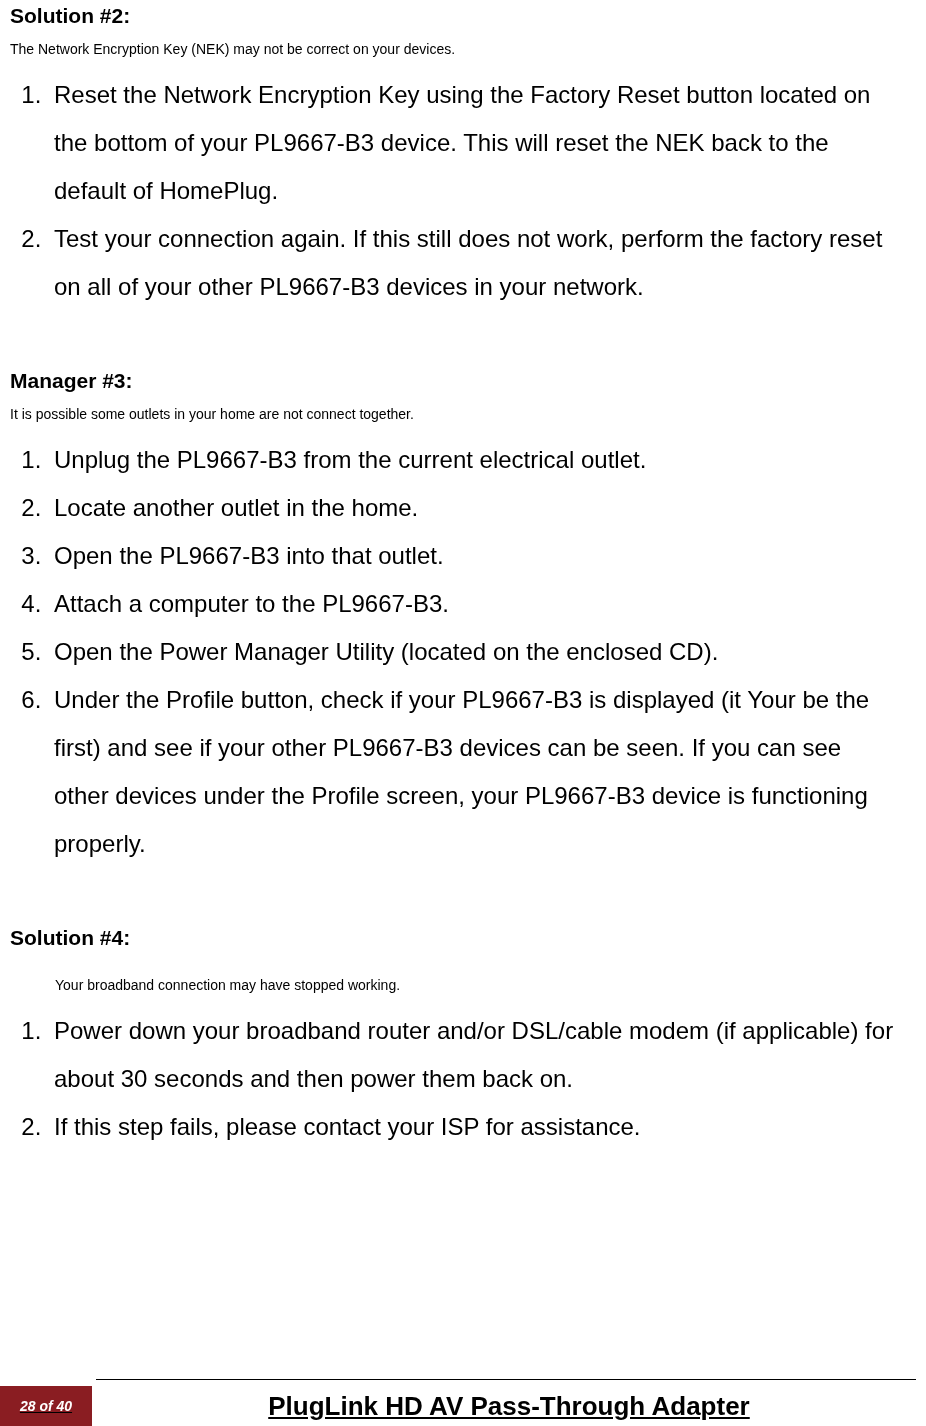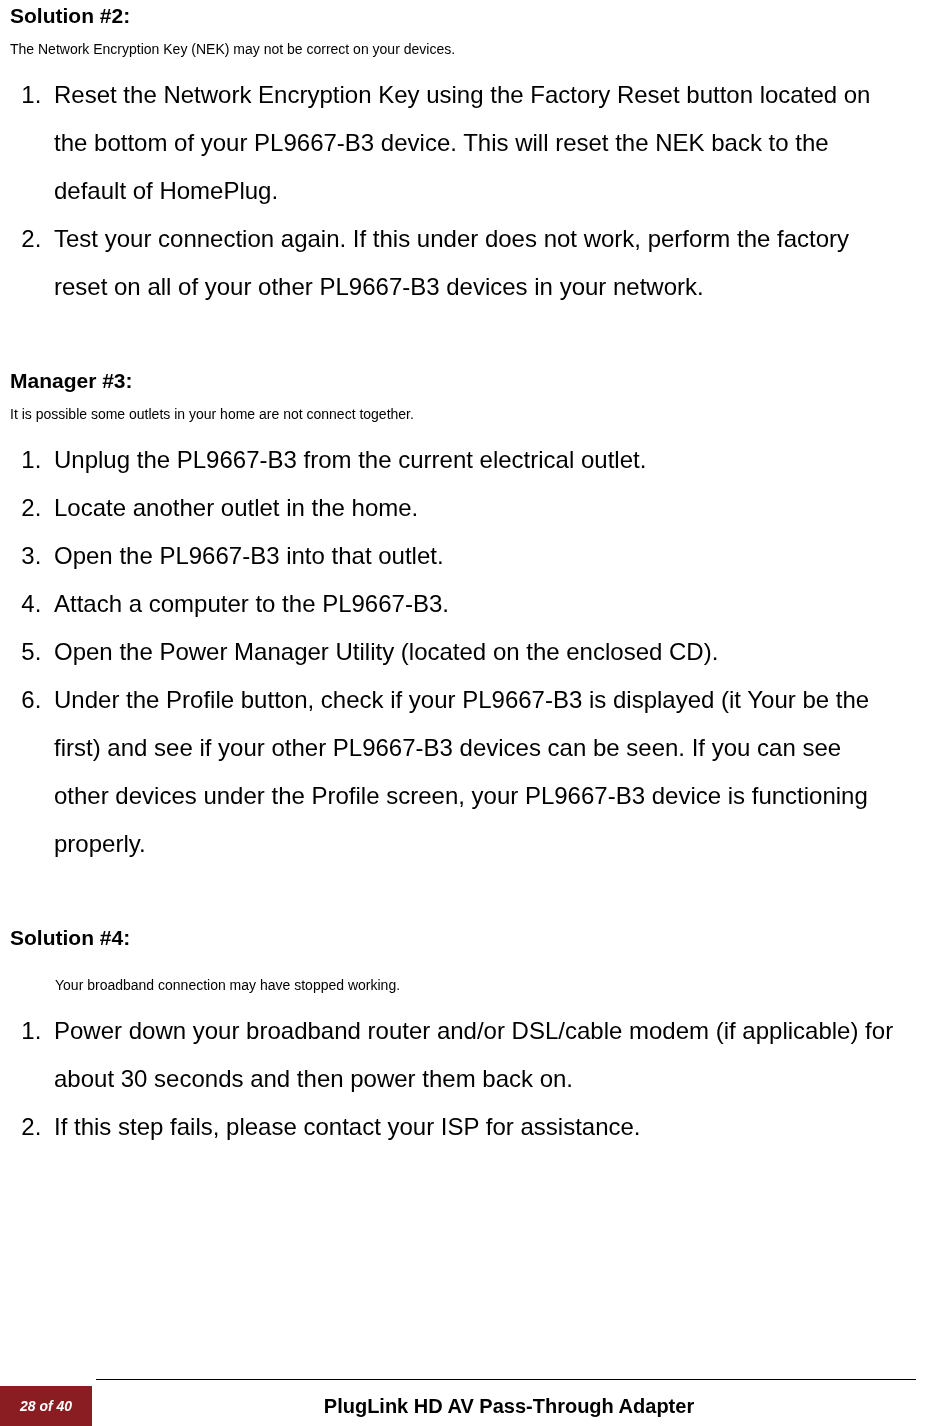--- a/index.html
+++ b/index.html
@@ -43,20 +43,21 @@
     line-height: 2.0;
   }
   .section-gap {
     height: 26px;
   }
   .footer {
     position: absolute;
     left: 0;
     bottom: 0;
     width: 926px;
+    text-decoration: underline;
   }
   .footer-rule {
     border: none;
     border-top: 1px solid #000000;
     margin: 0 10px 0 96px;
   }
   .footer-bar {
     display: flex;
     align-items: stretch;
     height: 40px;
@@ -70,38 +71,38 @@
     font-weight: bold;
     display: flex;
     align-items: center;
     justify-content: center;
     width: 92px;
   }
   .footer-title {
     flex: 1;
     text-align: center;
     font-weight: bold;
-    font-size: 20px;
+    font-size: 26px;
     font-family: Arial, Helvetica, sans-serif;
     display: flex;
     align-items: center;
     justify-content: center;
   }
 </style>
 </head>
 <body>
 
 <div class="page">
   <div class="content">
 
     <p class="heading">Solution #2:</p>
     <p class="intro">The Network Encryption Key (NEK) may not be correct on your devices.</p>
     <ol class="num">
       <li>Reset the Network Encryption Key using the Factory Reset button located on the bottom of your PL9667-B3 device. This will reset the NEK back to the default of HomePlug.</li>
-      <li>Test your connection again. If this under does not work, perform the factory reset on all of your other PL9667-B3 devices in your network.</li>
+      <li>Test your connection again. If this still does not work, perform the factory reset on all of your other PL9667-B3 devices in your network.</li>
     </ol>
 
     <div class="section-gap"></div>
 
     <p class="heading">Manager #3:</p>
     <p class="intro">It is possible some outlets in your home are not connect together.</p>
     <ol class="num">
       <li>Unplug the PL9667-B3 from the current electrical outlet.</li>
       <li>Locate another outlet in the home.</li>
       <li>Open the PL9667-B3 into that outlet.</li>

